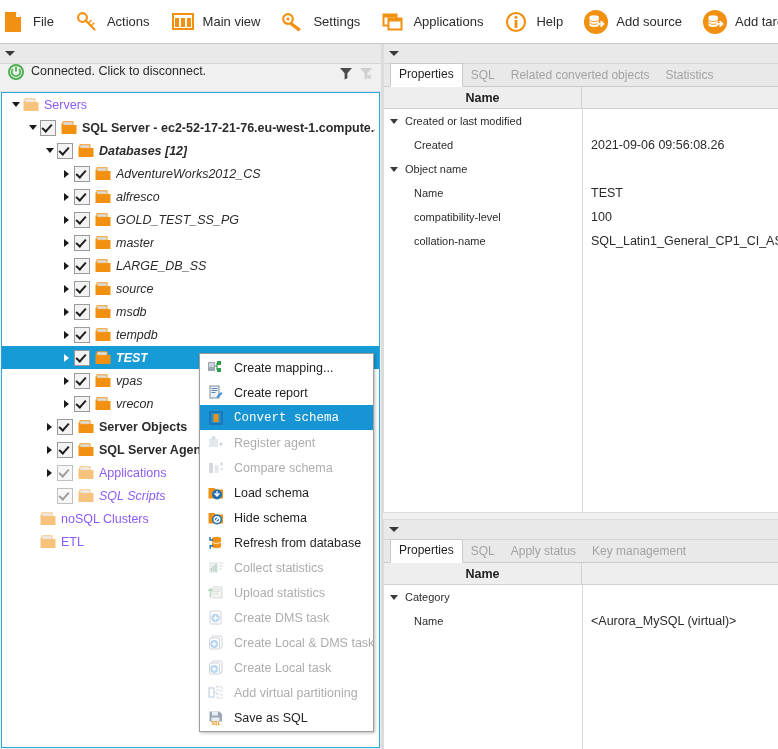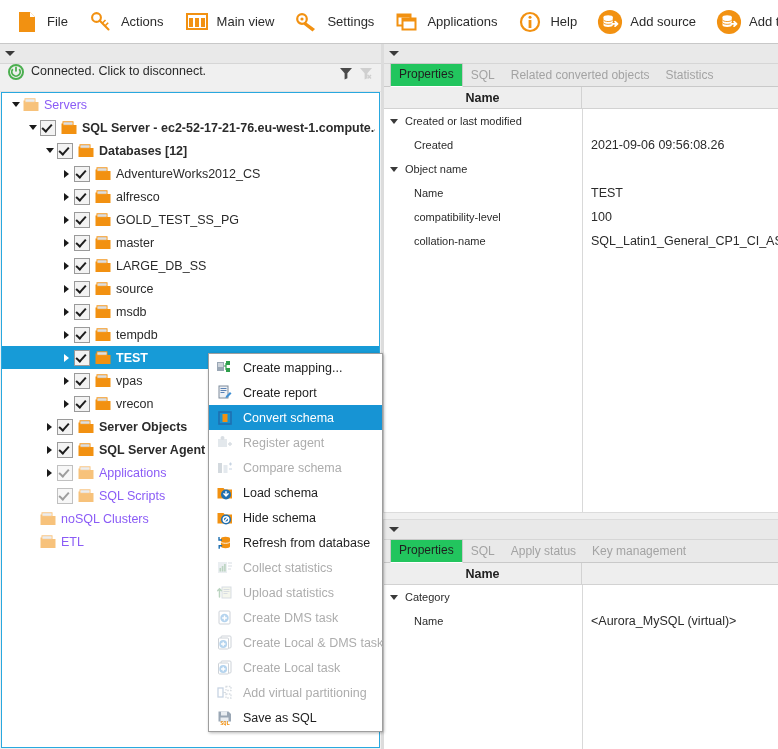--- a/index.html
+++ b/index.html
@@ -5,21 +5,21 @@
   html,body{margin:0;padding:0;}
   body{
     width:778px;height:749px;overflow:hidden;
     font-family:"Liberation Sans", sans-serif;
     font-size:12px;color:#333;background:#fff;
     -webkit-font-smoothing:antialiased;
   }
   
   #toolbar{
     height:44px;background:#ffffff;border-bottom:1px solid #c8c8c8;
-    display:flex;align-items:center;padding-left:14px;box-sizing:border-box;
+    display:flex;align-items:center;box-sizing:border-box;
   }
   .tb-item{display:flex;align-items:center;margin-right:20px;cursor:default;}
   .tb-item .tb-ico{width:26px;height:26px;display:flex;align-items:center;justify-content:center;margin-right:7px;flex:0 0 auto;}
   .tb-item .tb-lbl{font-size:13px;color:#2b2b2b;white-space:nowrap;}
 
   
   #main{display:flex;height:705px;}
   #leftPane{width:381px;display:flex;flex-direction:column;box-sizing:border-box;background:#f0f0f0;}
   #splitV{width:7px;background:#f0f0f0;border-left:1px solid #dcdcdc;border-right:1px solid #dcdcdc;cursor:col-resize;}
   #rightPane{flex:1;display:flex;flex-direction:column;background:#f0f0f0;}
@@ -44,42 +44,42 @@
   .exp{width:15px;height:23px;display:flex;align-items:center;justify-content:center;flex:0 0 auto;}
   .exp .tri-r{width:0;height:0;border-top:4px solid transparent;border-bottom:4px solid transparent;border-left:5px solid #1a1a1a;}
   .exp .tri-d{width:0;height:0;border-left:4px solid transparent;border-right:4px solid transparent;border-top:5px solid #1a1a1a;}
   .row.sel .exp .tri-r{border-left-color:#fff;}
   .cb{width:14px;height:14px;border:1px solid #9a9a9a;background:#f3f3f3;margin-right:5px;flex:0 0 auto;position:relative;}
   .cb.on:after{content:"";position:absolute;left:3px;top:1px;width:4px;height:8px;border:solid #1e1e1e;border-width:0 2px 2px 0;transform:rotate(42deg);}
   .cb.dim{border-color:#c0c0c0;background:#f7f7f7;}
   .cb.dim.on:after{border-color:#9d9d9d;}
   .fico{width:16px;height:14px;margin-right:5px;flex:0 0 auto;}
   .lbl{font-size:12.5px;color:#2b2b2b;overflow:hidden;}
-  .lbl.ital{}
+  .lbl.ital{font-style:italic;}
   .lbl.bold{font-weight:bold;}
   .lbl.midgrey{color:#8b5cf6;}
 
   
   #ctxmenu{
-    position:absolute;left:208px;top:353px;width:175px;
+    position:absolute;left:199px;top:353px;width:175px;
     background:#fff;border:1px solid #9e9e9e;box-shadow:1px 1px 3px rgba(0,0,0,.28);
     z-index:50;padding:1px 0;box-sizing:border-box;
   }
   .mi{height:25px;display:flex;align-items:center;padding-left:7px;box-sizing:border-box;cursor:default;}
   .mi .mico{width:18px;height:18px;margin-right:9px;flex:0 0 auto;display:flex;align-items:center;justify-content:center;}
   .mi .mlbl{font-size:12.5px;color:#1f1f1f;white-space:nowrap;}
   .mi.hl{background:#1794d4;}
-  .mi.hl .mlbl{color:#fff;}
+  .mi.hl .mlbl{color:#fff;font-family:Liberation Mono, monospace;}
   .mi.dis .mlbl{color:#adadad;}
   .mi.dis .mico{opacity:.38;}
 
   
   .tabstrip{height:23px;background:#e9e9e9;display:flex;align-items:flex-end;padding-left:6px;box-sizing:border-box;border-bottom:1px solid #c9c9c9;}
   .tab{height:21px;line-height:21px;padding:0 8px;font-size:12px;color:#a3a3a3;cursor:pointer;white-space:nowrap;}
-  .tab.active{background:#22c55e;color:#1f1f1f;border:1px solid #c9c9c9;border-bottom:1px solid #fff;margin-bottom:-1px;height:22px;line-height:21px;margin-top:44px;}
+  .tab.active{background:#ffffff;color:#1f1f1f;border:1px solid #c9c9c9;border-bottom:1px solid #fff;margin-bottom:-1px;height:22px;line-height:21px;margin-top:44px;}
   .gridhead{height:22px;background:#eeeeee;display:flex;border-bottom:1px solid #d2d2d2;box-sizing:border-box;}
   .gh-name{width:198px;display:flex;align-items:center;justify-content:center;font-size:12.5px;font-weight:bold;color:#1f1f1f;border-right:1px solid #d2d2d2;box-sizing:border-box;}
   .gh-val{flex:1;}
   .gridbody{flex:1;background:#fff;position:relative;overflow:hidden;}
   .gridbody:before{content:"";position:absolute;left:198px;top:0;bottom:0;width:1px;background:#d9d9d9;}
   .prow{height:24px;display:flex;align-items:center;box-sizing:border-box;}
   .pcell-n{width:198px;display:flex;align-items:center;box-sizing:border-box;padding-left:6px;}
   .pcell-v{flex:1;padding-left:9px;font-size:12.5px;color:#2b2b2b;white-space:nowrap;box-sizing:border-box;}
   .pname{font-size:11px;color:#2b2b2b;}
   .grp-caret{width:0;height:0;border-left:4px solid transparent;border-right:4px solid transparent;border-top:5px solid #3a3a3a;margin-right:7px;flex:0 0 auto;}

